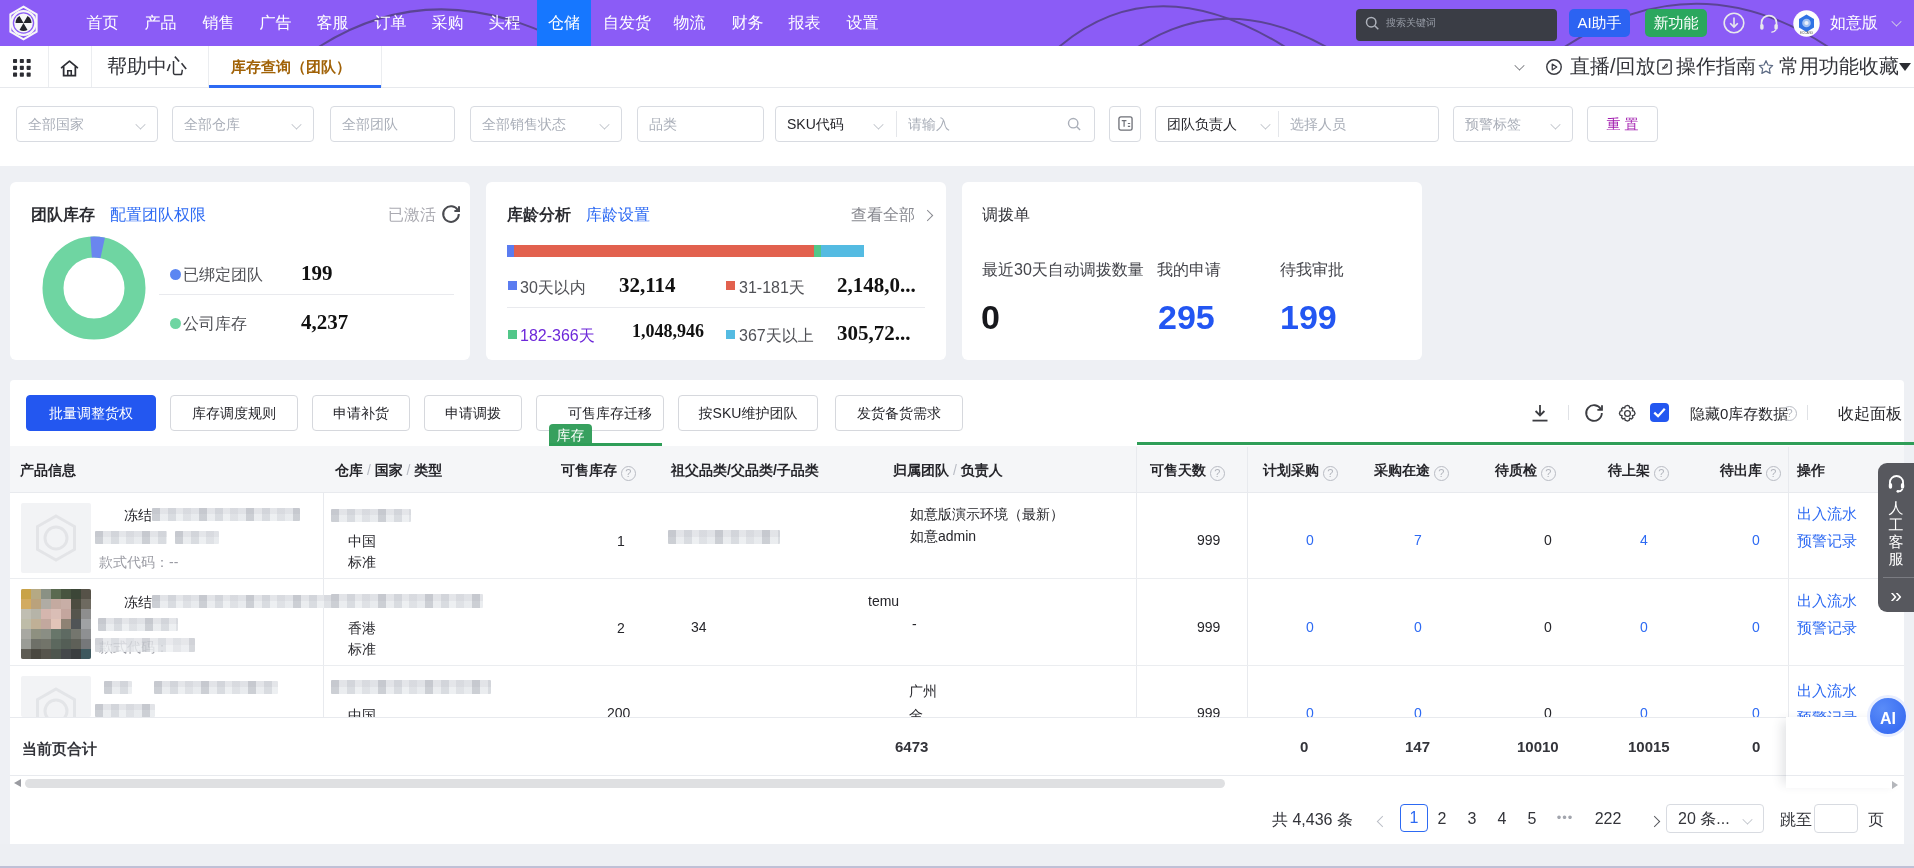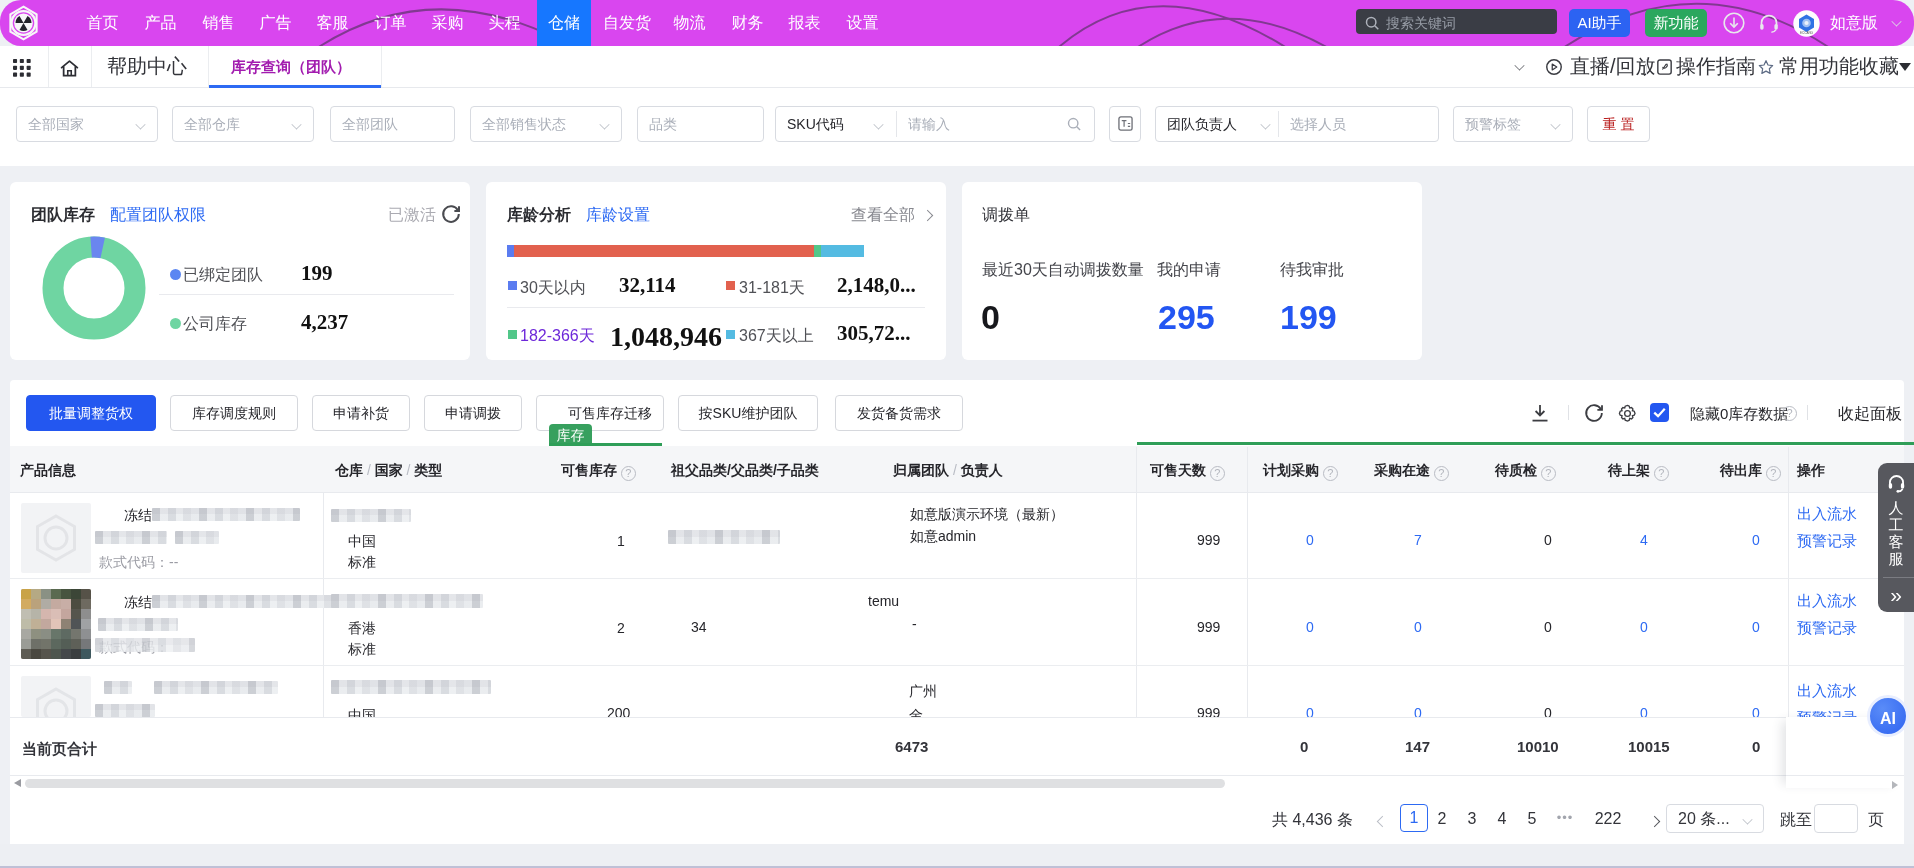--- a/index.html
+++ b/index.html
@@ -2,25 +2,25 @@
 <html><head>
 <meta charset="utf-8">
 <style>
 * { margin:0; padding:0; box-sizing:border-box; }
 html,body { width:1914px; height:868px; overflow:hidden; }
 body { font-family:"Liberation Sans", sans-serif; background:#eef0f4; }
 #app { position:relative; width:1914px; height:868px; overflow:hidden; }
 .abs { position:absolute; }
 
 
-#nav { position:absolute; left:0; top:0; width:1914px; height:46px; background:#d946ef;border-radius:21px; }
+#nav { position:absolute; left:0; top:0; width:1914px; height:46px; background:#8b5cf6; }
 #nav .menu { position:absolute; top:0; height:46px; line-height:46px; color:#fff; font-size:16px; text-align:center; }
 #nav .menu.act { background:#1677ff; }
 #navlogo { position:absolute; left:7px; top:5px; }
-#searchbox { position:absolute; left:1356px; top:9px; width:201px; height:25px; background:#3a3d45; border-radius:4px; color:#979ca6; font-size:14px; line-height:28px; padding-left:30px; }
+#searchbox { position:absolute; left:1356px; top:9px; width:201px; height:32px; background:#3a3d45; border-radius:4px; color:#979ca6; font-size:10px; line-height:28px; padding-left:30px; }
 .navbtn { position:absolute; top:9px; height:28px; line-height:28px; border-radius:5px; color:#fff; font-size:15px; text-align:center; }
 
 
 #bar2 { position:absolute; left:0; top:46px; width:1914px; height:42px; background:#fff; border-bottom:1px solid #e7e9ed; }
 #tabact { position:absolute; left:208px; top:0; width:174px; height:41px; border-left:1px solid #ebedf0; border-right:1px solid #ebedf0; }
 #tabact:after { content:""; position:absolute; left:0; bottom:-1px; width:100%; height:3px; background:#2d6af3; }
 .b2txt { color:#33343a; font-size:20px; }
 
 
 #filter { position:absolute; left:0; top:88px; width:1914px; height:78px; background:#fff; }
@@ -129,21 +129,21 @@
     </svg>
     <svg width="21" height="21" viewBox="0 0 24 24" style="position:absolute;left:59px;top:12px;">
       <path d="M3 11 L12 3.5 L21 11" fill="none" stroke="#2c2d33" stroke-width="2" stroke-linecap="round" stroke-linejoin="round"></path>
       <path d="M5.3 10 V20.2 H18.7 V10" fill="none" stroke="#2c2d33" stroke-width="2" stroke-linecap="round"></path>
       <path d="M10 20 V14.5 H14 V20" fill="none" stroke="#2c2d33" stroke-width="1.8"></path>
     </svg>
     <div style="position:absolute;left:48px;top:0;width:1px;height:41px;background:#ebedf0;"></div>
     <div style="position:absolute;left:91px;top:0;width:1px;height:41px;background:#ebedf0;"></div>
     <div class="b2txt" style="position:absolute;left:107px;top:0;line-height:41px;">帮助中心</div>
     <div id="tabact">
-        <div style="position:absolute;left:22px;top:0;line-height:41px;color:#a21caf;font-size:15px;font-weight:bold;">库存查询（团队）</div>
+        <div style="position:absolute;left:22px;top:0;line-height:41px;color:#a16207;font-size:15px;font-weight:bold;">库存查询（团队）</div>
       </div>
     <span class="chev" style="position:absolute;left:1515px;top:15px;border-color:#6b6c72;"></span>
     <svg width="16" height="16" viewBox="0 0 19 19" style="position:absolute;left:1546px;top:13px;">
       <circle cx="9.5" cy="9.5" r="8.6" fill="none" stroke="#3a3b41" stroke-width="1.7"></circle>
       <path d="M7.4 6 L12.8 9.5 L7.4 13 Z" fill="none" stroke="#3a3b41" stroke-width="1.5" stroke-linejoin="round"></path>
     </svg>
     <div class="b2txt" style="position:absolute;left:1570px;top:0;line-height:41px;">直播/回放</div>
     <div style="position:absolute;left:1646px;top:13px;height:16px;width:1px;background:#dddfe3;"></div>
     <svg width="15" height="16" viewBox="0 0 18 19" style="position:absolute;left:1657px;top:13px;">
       <rect x="1" y="1" width="16" height="17" rx="2.5" fill="none" stroke="#3a3b41" stroke-width="1.7"></rect>
@@ -175,21 +175,21 @@
       <svg width="15" height="15" viewBox="0 0 16 16" style="position:absolute;left:8px;top:9px;">
         <rect x="1" y="1" width="14" height="14" rx="2" fill="none" stroke="#6e7077" stroke-width="1.4"></rect>
         <path d="M4 5 h5 M6.5 5 v6.5 M10.5 8 h2.5 M10.5 11 h2.5" stroke="#6e7077" stroke-width="1.3" fill="none"></path>
       </svg>
     </div>
     <div class="fbox" style="left:1155px;width:284px;color:#26262b;">团队负责人<span class="chev" style="position:absolute;left:105px;top:13px;"></span>
       <span style="position:absolute;left:122px;top:4px;height:26px;border-left:1px solid #e4e6ea;"></span>
       <span style="position:absolute;left:134px;color:#a9aeb8;">选择人员</span>
     </div>
     <div class="fbox" style="left:1453px;width:120px;">预警标签<span class="chev" style="position:absolute;right:12px;top:13px;"></span></div>
-    <div class="fbox" style="left:1587px;width:63px;color:#b91c1c;text-align:center;padding-left:0;">重 置</div>
+    <div class="fbox" style="left:1587px;width:71px;color:#a21caf;text-align:center;padding-left:0;">重 置</div>
   </div>
   <div class="card" id="card1" style="left:10px;">
     <span class="ctitle" style="position:absolute;left:21px;top:23px;">团队库存</span>
     <span class="clink" style="position:absolute;left:100px;top:23px;">配置团队权限</span>
     <span style="position:absolute;left:378px;top:23px;font-size:16px;color:#ababb2;">已激活</span>
     <svg width="20" height="20" viewBox="0 0 22 22" style="position:absolute;left:431px;top:22px;">
       <path d="M18.6 7 A8.6 8.6 0 1 0 19.6 11" fill="none" stroke="#4a4b50" stroke-width="2.2"></path>
       <path d="M19.8 2.5 L19.8 7.6 L14.7 7.6" fill="none" stroke="#4a4b50" stroke-width="2.2"></path>
     </svg>
     <svg width="104" height="104" viewBox="0 0 104 104" style="position:absolute;left:32px;top:54px;">
@@ -216,21 +216,21 @@
     </div>
     <span style="position:absolute;left:22px;top:99px;width:9px;height:9px;background:#5b7cf0;"></span>
     <span style="position:absolute;left:34px;top:96px;font-size:16px;color:#505156;">30天以内</span>
     <span class="serifnum" style="position:absolute;left:133px;top:91px;font-size:21px;">32,114</span>
     <span style="position:absolute;left:240px;top:99px;width:9px;height:9px;background:#e2614e;"></span>
     <span style="position:absolute;left:253px;top:96px;font-size:16px;color:#505156;">31-181天</span>
     <span class="serifnum" style="position:absolute;left:351px;top:91px;font-size:21px;">2,148,0...</span>
     <div style="position:absolute;left:21px;top:125px;width:418px;height:1px;background:#e9eaee;"></div>
     <span style="position:absolute;left:22px;top:148px;width:9px;height:9px;background:#52c789;"></span>
     <span style="position:absolute;left:34px;top:144px;font-size:16px;color:#6d28d9;">182-366天</span>
-    <span class="serifnum" style="position:absolute;left:124px;top:139px;font-size:28px;text-align:center;">1,048,946</span>
+    <span class="serifnum" style="position:absolute;left:146px;top:139px;font-size:18px;text-align:center;">1,048,946</span>
     <span style="position:absolute;left:240px;top:148px;width:9px;height:9px;background:#54bbe2;"></span>
     <span style="position:absolute;left:253px;top:144px;font-size:16px;color:#505156;">367天以上</span>
     <span class="serifnum" style="position:absolute;left:351px;top:139px;font-size:21px;">305,72...</span>
   </div>
   <div class="card" id="card3" style="left:962px;">
     <span class="ctitle" style="position:absolute;left:20px;top:23px;font-weight:normal;color:#33343a;">调拨单</span>
     <span style="position:absolute;left:20px;top:78px;font-size:16px;color:#44454b;">最近30天自动调拨数量</span>
     <span style="position:absolute;left:195px;top:78px;font-size:16px;color:#44454b;">我的申请</span>
     <span style="position:absolute;left:318px;top:78px;font-size:16px;color:#44454b;">待我审批</span>
     <span style="position:absolute;left:19px;top:116px;font-size:34px;font-weight:bold;color:#17181c;">0</span>

